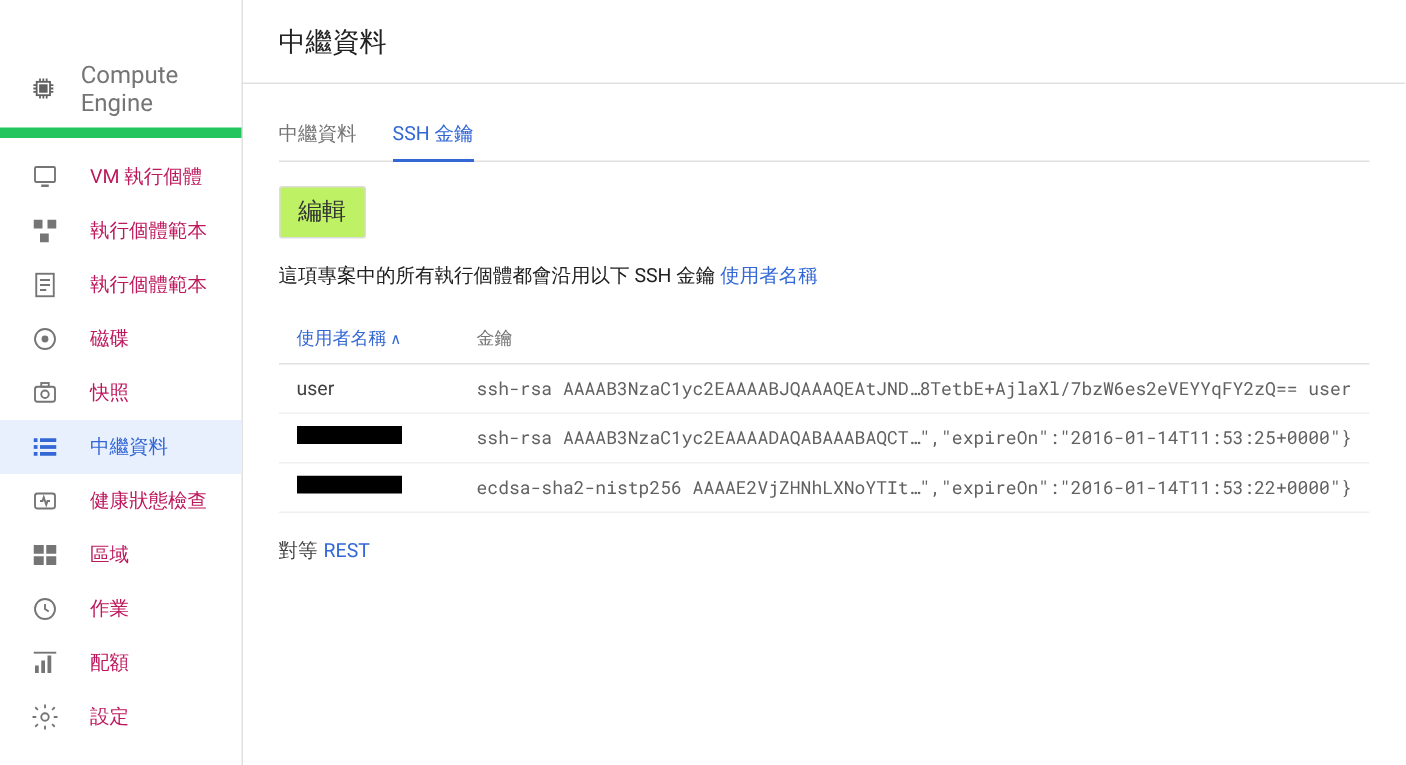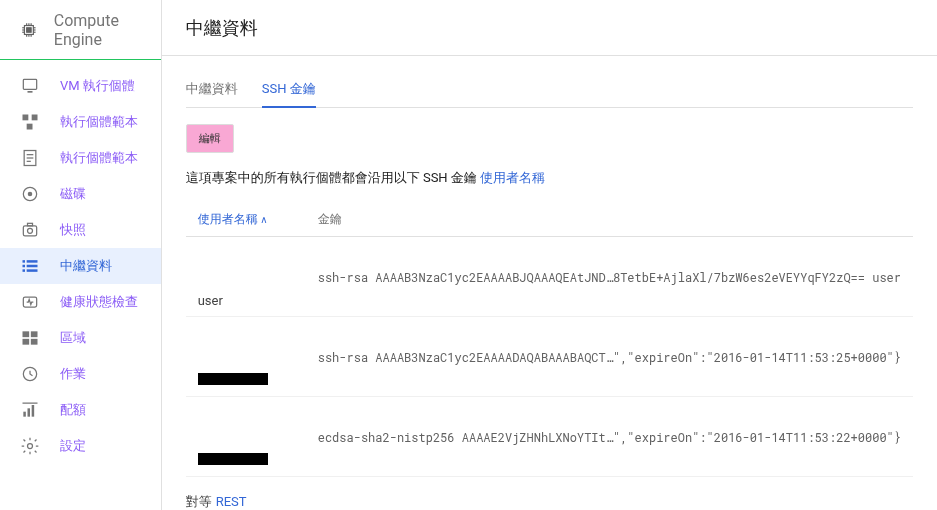--- a/index.html
+++ b/index.html
@@ -1,47 +1,47 @@
 <!DOCTYPE html>
 <html><head>
 <meta charset="utf-8">
 <style>
 * { margin: 0; padding: 0; box-sizing: border-box; }
 body { font-family: Roboto, "Helvetica Neue", Arial, sans-serif; font-size: 13px; color: #212121; background: #fff; }
 .container { display: flex; width: 937px; height: 510px; }
 .sidebar { width: 256px; border-right: 1px solid #e0e0e0; display: flex; flex-direction: column; }
-.sidebar-header { display: flex; align-items: center; padding: 16px 20px; border-bottom: 1px solid #22c55e; height: 60px; }
+.sidebar-header { display: flex; align-items: center; padding: 16px 20px; border-bottom: 7px solid #22c55e; height: 60px; margin-top: 32px; }
 .sidebar-header .icon { width: 24px; height: 24px; margin-right: 16px; display:flex; align-items:center; justify-content:center;}
 .product-name { font-size: 16px; color: #757575; font-weight: 400; }
 .nav { padding-top: 8px; overflow-y: auto; flex: 1; }
-.nav-item { display: flex; align-items: center; height: 36px; padding: 0 20px; cursor: pointer; color: #8b5cf6; position: relative; }
+.nav-item { display: flex; align-items: center; height: 36px; padding: 0 20px; cursor: pointer; color: #be185d; position: relative; }
 .nav-item.selected { background: #e8f0fe; color: #3367d6; }
 .nav-item.selected::before { content: ''; position: absolute; left: 0; top: 0; bottom: 0; width: 3px; background: #3367d6; display:none;}
 .nav-item .icon { width: 20px; height: 20px; margin-right: 20px; display: flex; align-items: center; justify-content: center; color: #757575; }
 .nav-item.selected .icon { color: #3367d6; }
 .nav-item .label { font-size: 13px; }
 .main { flex: 1; display: flex; flex-direction: column; }
 .main-header { height: 56px; border-bottom: 1px solid #e0e0e0; display: flex; align-items: center; padding: 0 24px; }
 .page-title { font-size: 18px; color: #212121; font-weight: 400; }
 .main-body { padding: 16px 24px; flex: 1; overflow-y: auto; }
 .tabs { display: flex; gap: 24px; border-bottom: 1px solid #e0e0e0; margin-bottom: 16px; }
 .tab { padding: 8px 0; font-size: 13px; color: #757575; cursor: pointer; border-bottom: 2px solid transparent; margin-bottom: -1px; }
 .tab.active { color: #3367d6; border-bottom: 2px solid #3367d6; }
-.edit-btn { display: inline-block; padding: 6px 12px; border: 1px solid #dcdcdc; background: #f9a8d4; color: #333; font-size: 11px; cursor: pointer; border-radius: 2px; margin-bottom: 16px; }
+.edit-btn { display: inline-block; padding: 6px 12px; border: 1px solid #dcdcdc; background: #bef264; color: #333; font-size: 16px; cursor: pointer; border-radius: 2px; margin-bottom: 16px; }
 .description { font-size: 13px; color: #212121; margin-bottom: 16px; }
 .description a { color: #3367d6; text-decoration: none; }
 .table-header { display: flex; border-bottom: 1px solid #e0e0e0; padding: 8px 12px; }
 .col-user-hdr, .col-user { width: 120px; flex-shrink: 0; }
 .col-key-hdr, .col-key { flex: 1; }
 .th { font-size: 12px; color: #757575; }
 .th.sortable { color: #3367d6; cursor: pointer; }
 .th.sortable::after { content: ' ∧'; font-size: 10px; }
 .table-row { display: flex; padding: 8px 12px; border-bottom: 1px solid #f0f0f0; align-items: center; }
 .table-row:last-of-type { border-bottom: 1px solid #e0e0e0; }
-.col-user { font-size: 13px; color: #424242; overflow: hidden; text-overflow: ellipsis; white-space: nowrap; padding-right: 8px; margin-top: 48px; }
+.col-user { font-size: 13px; color: #424242; overflow: hidden; text-overflow: ellipsis; white-space: nowrap; padding-right: 8px; }
 .col-key { font-family: "Roboto Mono", Menlo, monospace; font-size: 12px; color: #616161; white-space: nowrap; overflow: hidden; text-overflow: ellipsis; text-align: right; }
 .redacted { background: #000; color: #000; display: inline-block; width: 70px; height: 12px; }
 .footer-link { margin-top: 16px; font-size: 13px; }
 .footer-link span.lead { color: #424242; }
 .footer-link a { color: #3367d6; text-decoration: none; margin-left: 4px; }
 svg { width: 100%; height: 100%; }
 </style>
 </head>
 <body>
 

